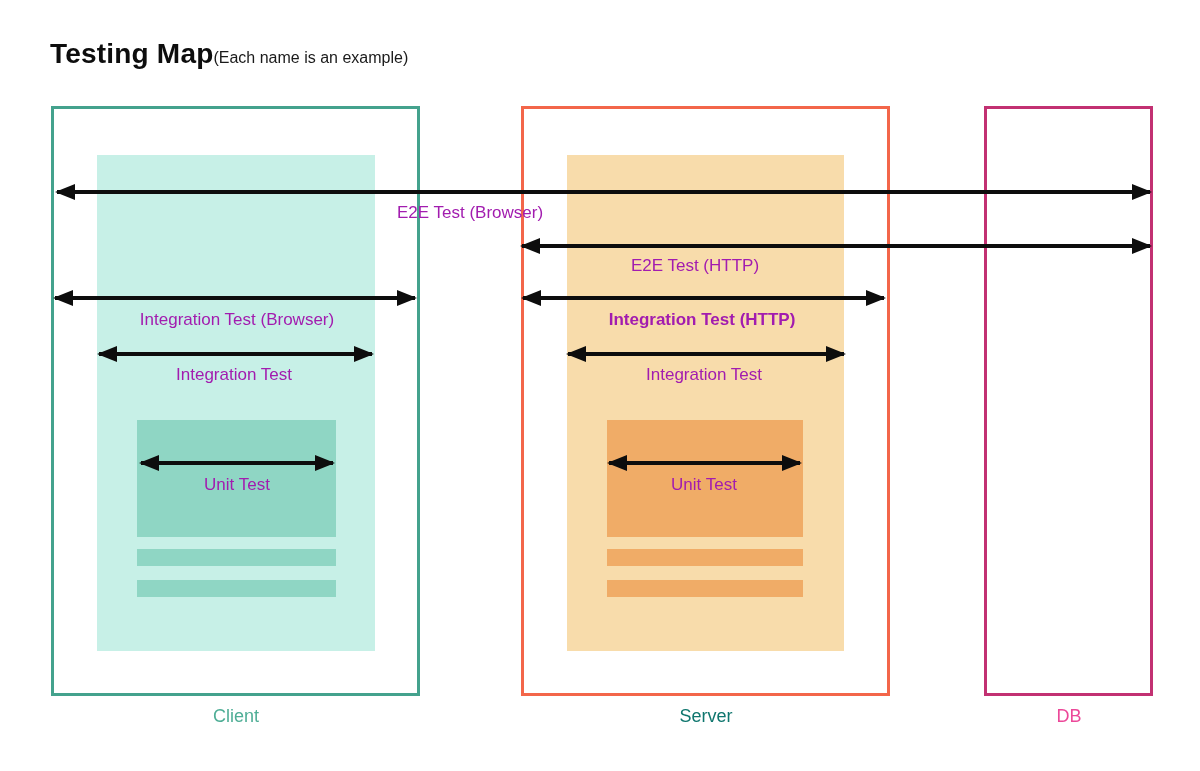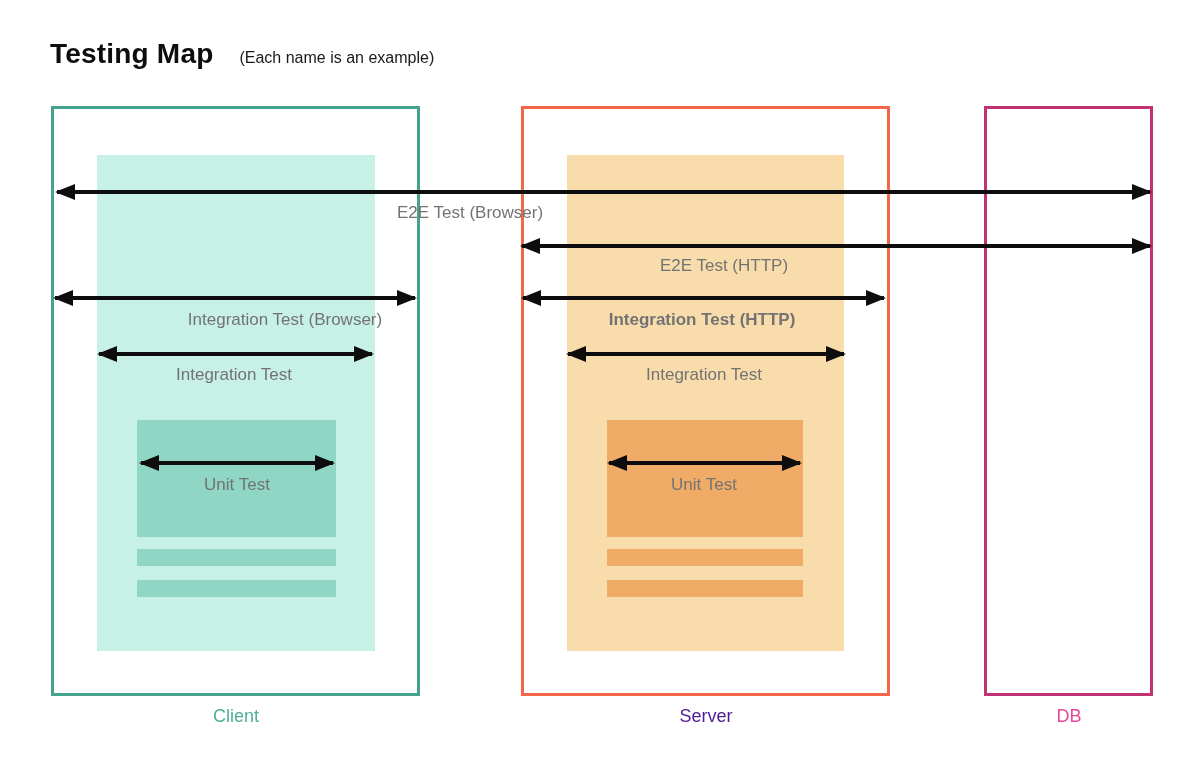--- a/index.html
+++ b/index.html
@@ -16,34 +16,32 @@
     overflow: hidden;
   }
 
   
   .title-row {
     position: absolute;
     left: 50px;
     top: 38px;
     display: flex;
     align-items: baseline;
-    gap: 9px;
     white-space: nowrap;
   }
   .title-row h1 {
     font-size: 28px;
     font-weight: 700;
     letter-spacing: 0.2px;
     color: #0d0d0d;
   }
   .title-row .note {
     font-size: 16px;
     font-weight: 400;
     color: #1a1a1a;
-    margin-left: 17px;
   }
 
   
   .box { position: absolute; background: #ffffff; }
   .client-box {
     left: 51px; top: 106px; width: 369px; height: 590px;
     border: 3px solid #44a28d;
   }
   .server-box {
     left: 521px; top: 106px; width: 369px; height: 590px;
@@ -93,42 +91,42 @@
   .a-integration-client  { left: 99px;  top: 352px; width: 273px; }
   .a-integration-server  { left: 568px; top: 352px; width: 276px; }
   .a-unit-client         { left: 141px; top: 461px; width: 192px; }
   .a-unit-server         { left: 609px; top: 461px; width: 191px; }
 
   
   .arrow-label {
     position: absolute;
     transform: translateX(-50%);
     font-size: 17px;
-    color: #737373;
+    color: #a21caf;
     white-space: nowrap;
   }
   .l-e2e-browser         { left: 470px; top: 203px; }
-  .l-e2e-http            { left: 724px; top: 256px; }
-  .l-integration-browser { left: 237px; top: 310px; margin-left: 48px; }
+  .l-e2e-http            { left: 695px; top: 256px; }
+  .l-integration-browser { left: 237px; top: 310px; }
   .l-integration-http    { left: 702px; top: 310px; font-weight: bold; }
   .l-integration-client  { left: 234px; top: 365px; }
   .l-integration-server  { left: 704px; top: 365px; }
   .l-unit-client         { left: 237px; top: 475px; }
   .l-unit-server         { left: 704px; top: 475px; }
 
   
   .col-label {
     position: absolute;
     top: 706px;
     transform: translateX(-50%);
     font-size: 18px;
     white-space: nowrap;
   }
   .cl-client { left: 236px;  color: #4fae96; }
-  .cl-server { left: 706px;  color: #4c1d95; }
+  .cl-server { left: 706px;  color: #0f766e; }
   .cl-db     { left: 1069px; color: #ec4899; }
 </style>
 </head>
 <body>
 
 <div class="canvas">
 
   <div class="title-row">
     <h1>Testing Map</h1>
     <span class="note">(Each name is an example)</span>

